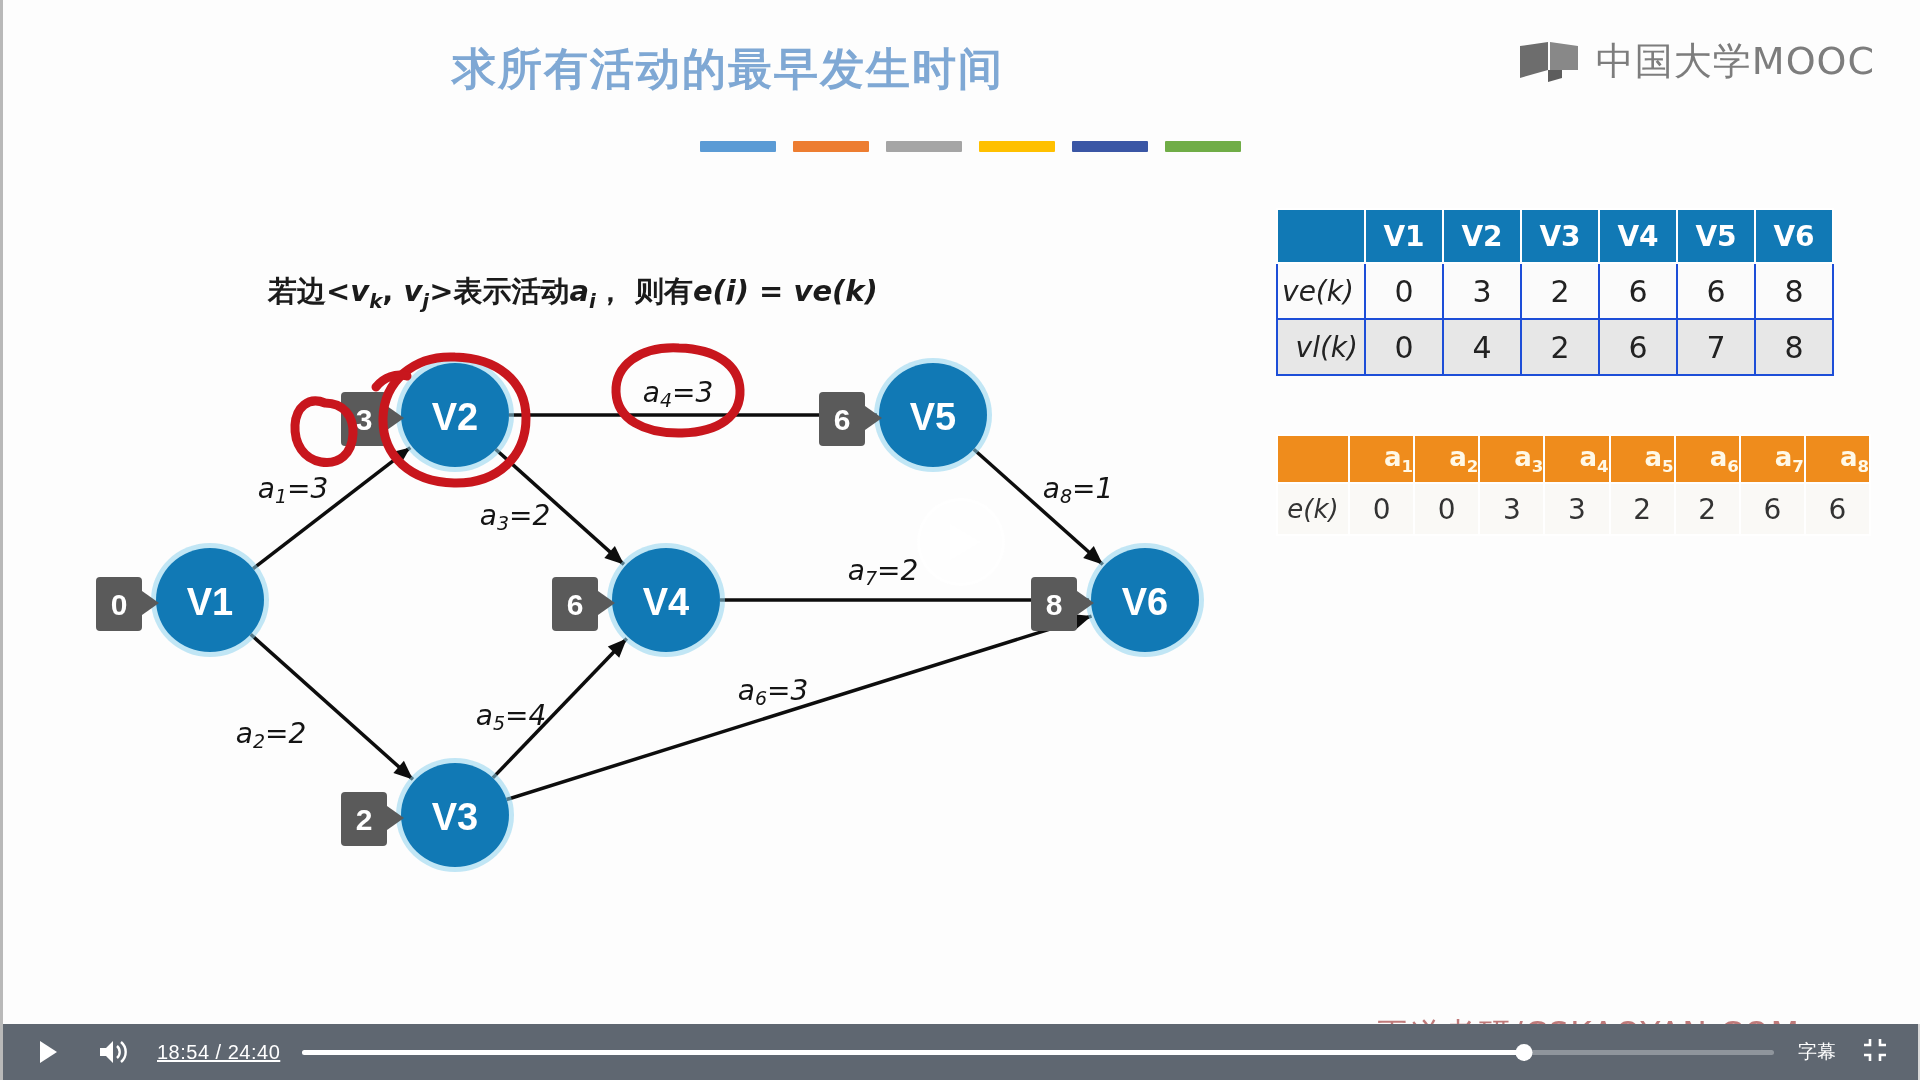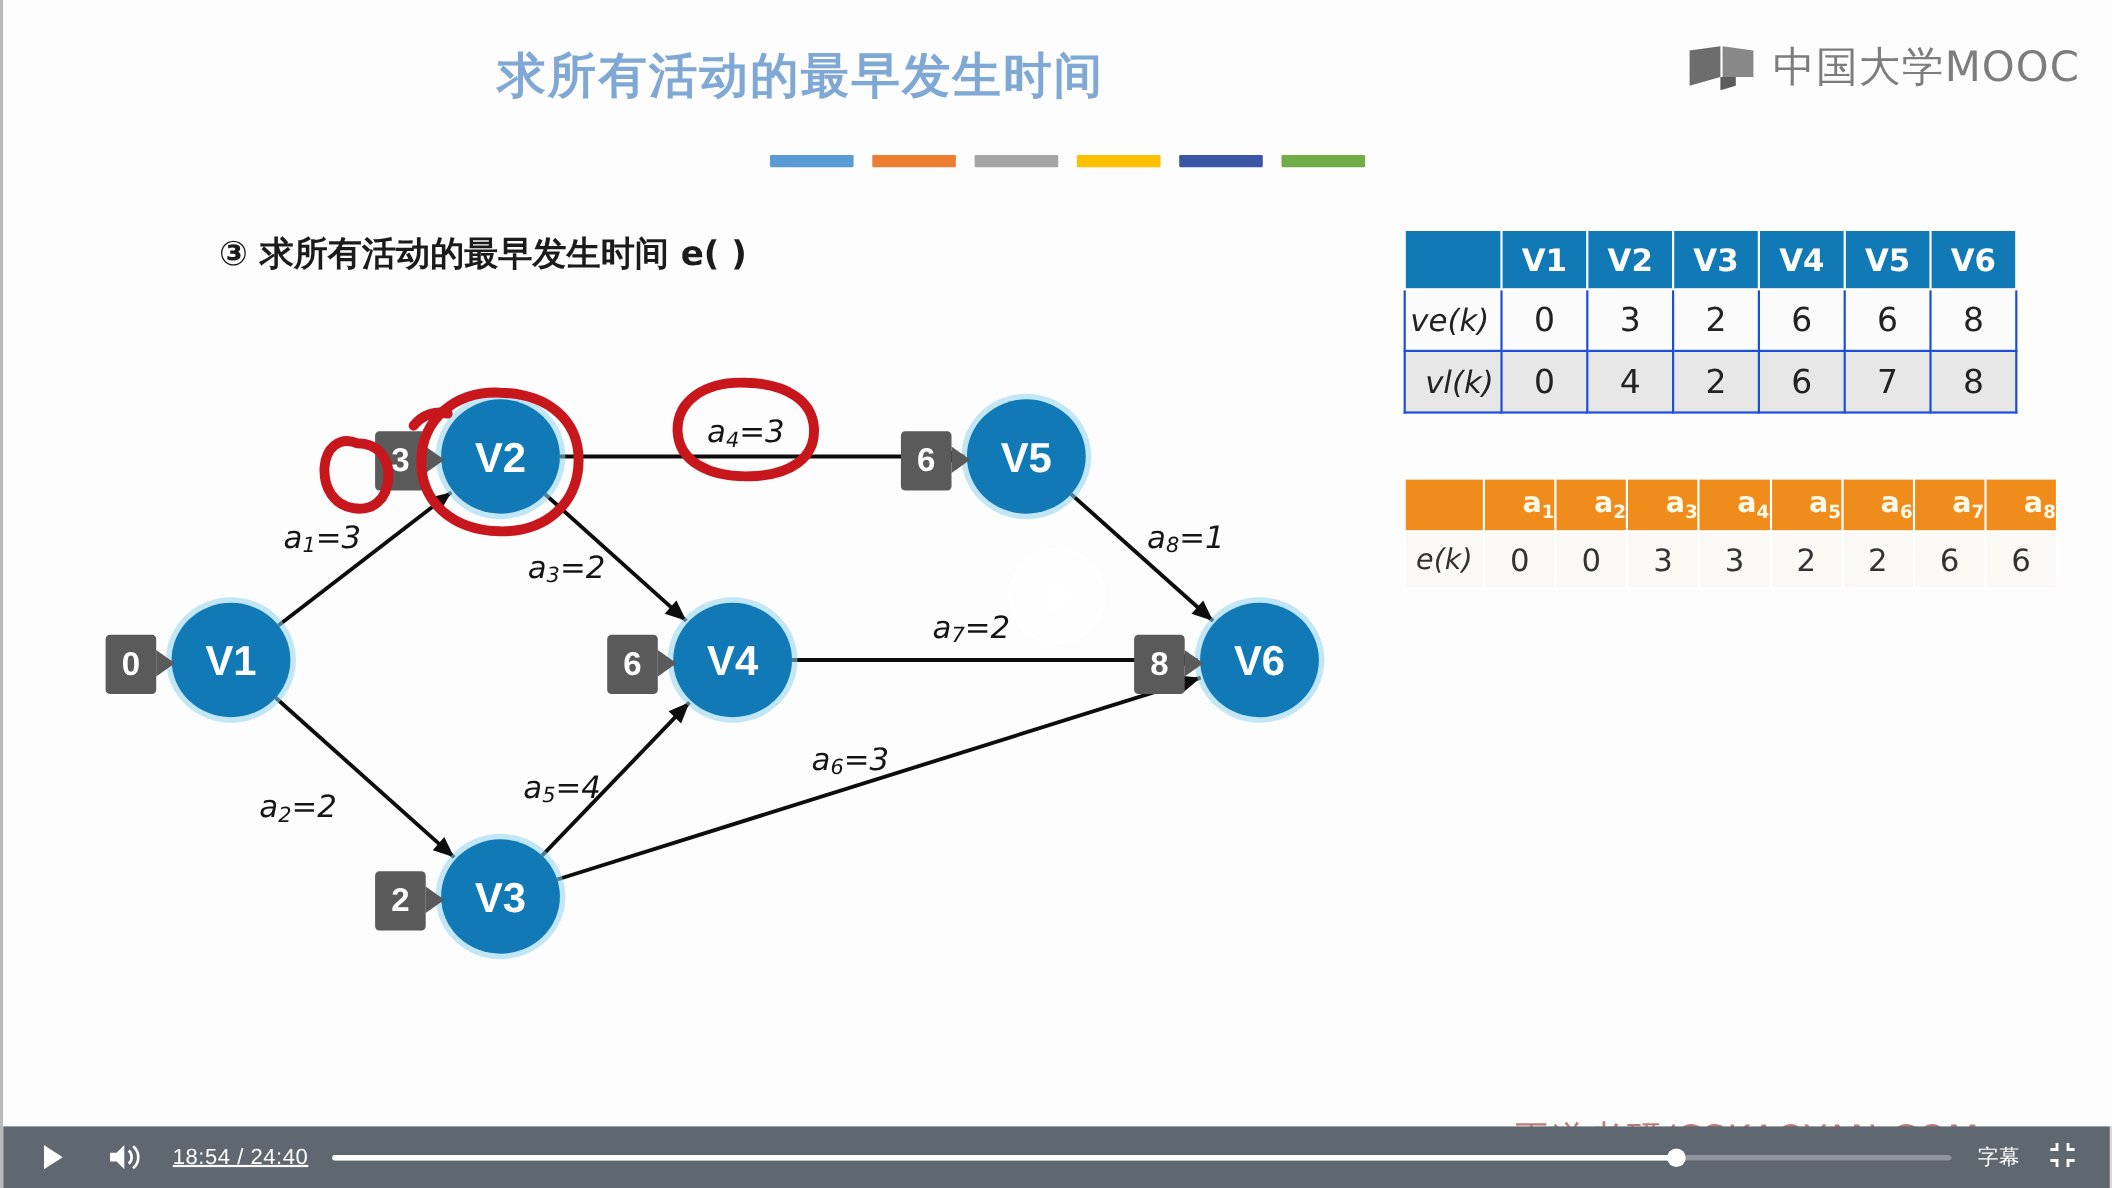--- a/index.html
+++ b/index.html
@@ -46,21 +46,21 @@
     position: absolute;
     left: 697px; top: 141px;
     display: flex;
     gap: 17px;
   }
   .tbar { width: 76px; height: 11px; border-radius: 1px; }
 
   
   #mooc-logo {
     position: absolute;
-    right: 32px; top: 36px;
+    right: 48px; top: 36px;
     display: flex;
     align-items: center;
     gap: 14px;
   }
   #mooc-logo .logo-mark { width: 64px; height: 44px; }
   #mooc-logo .logo-text {
     font-size: 38px;
     color: #7d7d7d;
     letter-spacing: 1px;
     font-family: "DejaVu Sans", "Liberation Sans", sans-serif;
@@ -317,25 +317,24 @@
       <span class="logo-mark">
         <svg viewBox="0 0 64 44" width="64" height="44">
           <polygon points="2,6 30,2 30,30 2,38" fill="#6d6d6d"></polygon>
           <polygon points="32,2 60,6 60,30 32,30" fill="#888888"></polygon>
           <polygon points="30,30 30,42 44,38 44,30" fill="#5d5d5d"></polygon>
         </svg>
       </span>
       <span class="logo-text">中国大学MOOC</span>
     </div>
 
-    <div id="body-line-1">
-      <span>③</span>
-      <span>求所有活动的最早发生时间 e( )</span>
-    </div>
-
+
+    <div id="body-line-2">
+      <span>若边&lt;</span><span class="ital">v</span><span class="sub">k</span><span>, </span><span class="ital">v</span><span class="sub">j</span><span>&gt;表示活动</span><span class="ital">a</span><span class="sub">i</span><span>，  则有</span><span class="ital">e(i) = ve(k)</span>
+    </div>
 
     <table class="data-table" id="table-ve">
       <thead>
           <tr>
             <th class="corner"></th>
             <th>V1</th>
             <th>V2</th>
             <th>V3</th>
             <th>V4</th>
             <th>V5</th>

